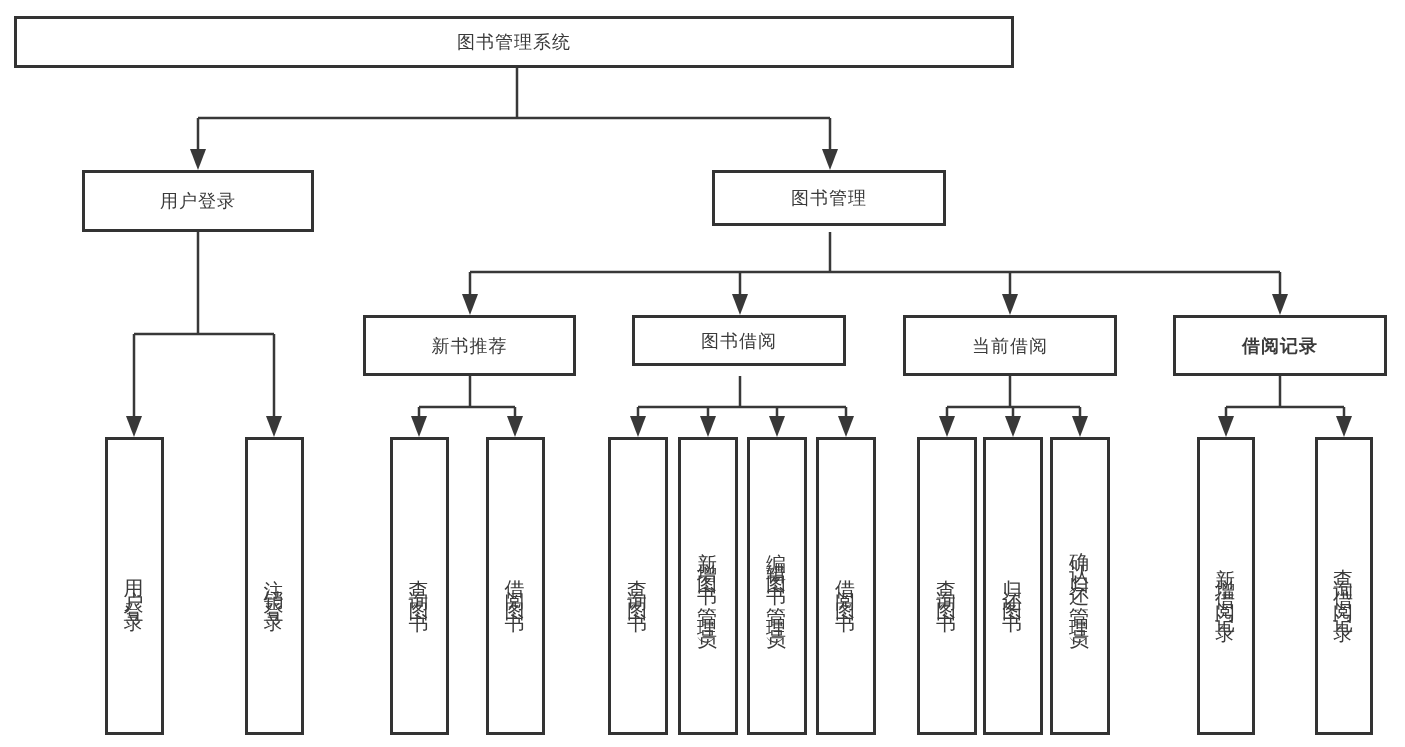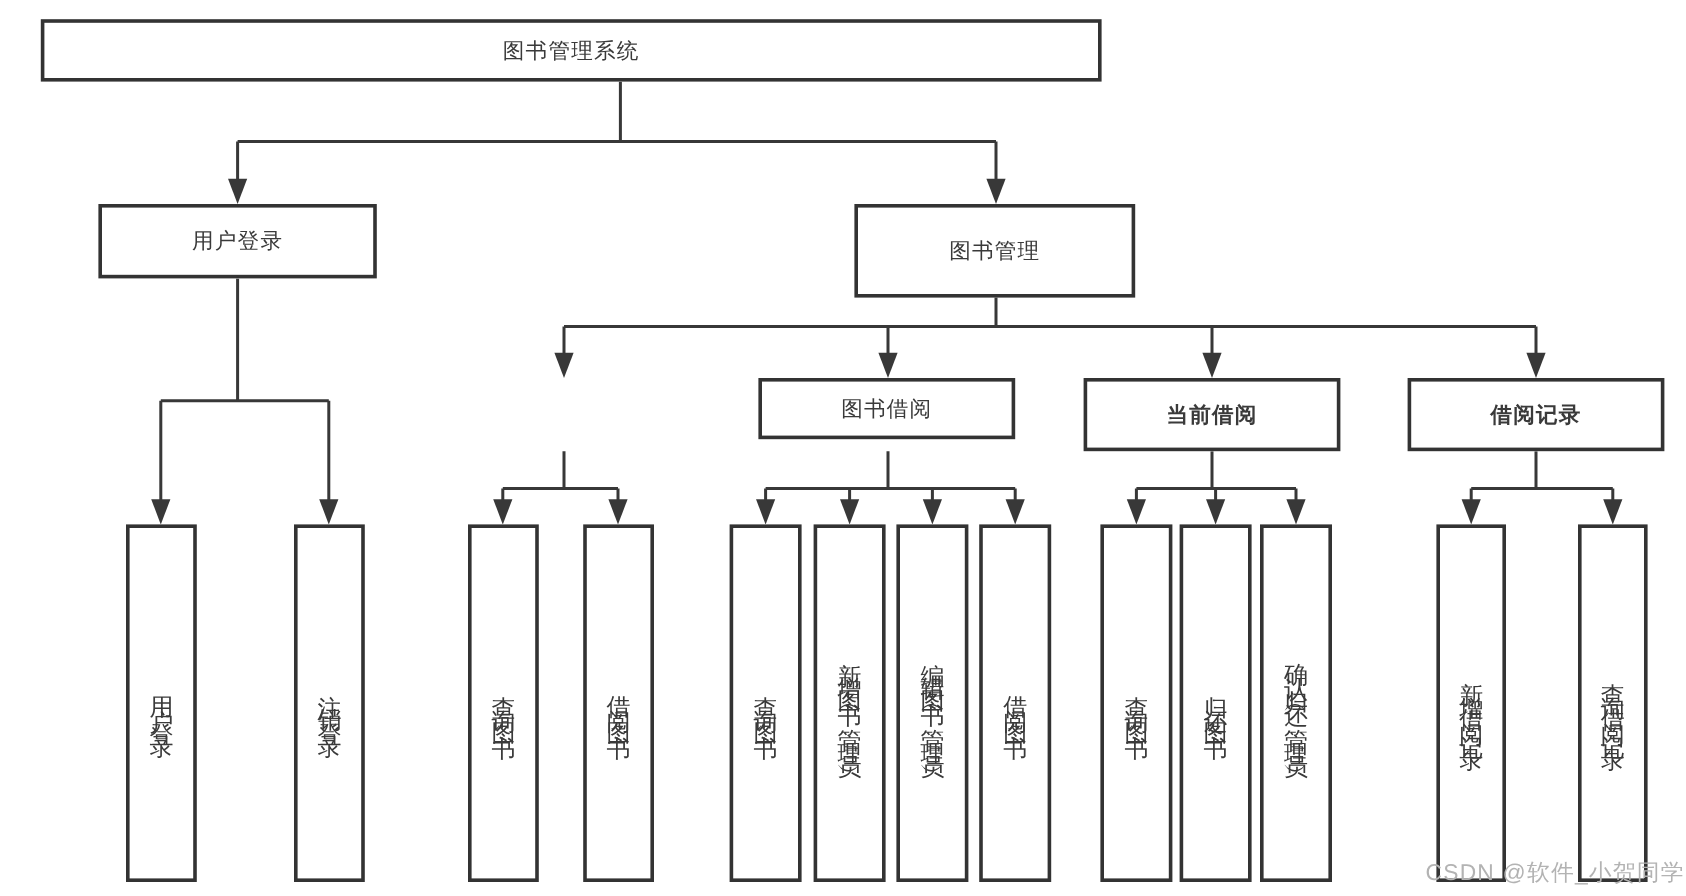--- a/index.html
+++ b/index.html
@@ -45,35 +45,38 @@
       <polygon points="777,437 769,416 785,416"></polygon>
       <polygon points="846,437 838,416 854,416"></polygon>
       <polygon points="947,437 939,416 955,416"></polygon>
       <polygon points="1013,437 1005,416 1021,416"></polygon>
       <polygon points="1080,437 1072,416 1088,416"></polygon>
       <polygon points="1226,437 1218,416 1234,416"></polygon>
       <polygon points="1344,437 1336,416 1352,416"></polygon>
     </g>
   </svg>
 
-  <div class="node" style="left:14px;top:16px;width:884px;height:52px;margin-left:20px;">
+  <div class="node" style="left:14px;top:16px;width:1000px;height:52px;">
     <span class="h-label">图书管理系统</span>
   </div>
 
   <div class="node" style="left:82px;top:170px;width:232px;height:62px;">
     <span class="h-label">用户登录</span>
   </div>
-  <div class="node" style="left:712px;top:170px;width:234px;height:78px;">
+  <div class="node" style="left:712px;top:170px;width:234px;height:56px;">
     <span class="h-label">图书管理</span>
   </div>
 
+  <div class="node" style="left:363px;top:315px;width:213px;height:61px;">
+    <span class="h-label">新书推荐</span>
+  </div>
   <div class="node" style="left:632px;top:315px;width:214px;height:51px;">
     <span class="h-label">图书借阅</span>
   </div>
-  <div class="node" style="left:903px;top:315px;width:214px;height:61px;font-weight:bold;">
+  <div class="node" style="left:903px;top:315px;width:214px;height:61px;">
     <span class="h-label">当前借阅</span>
   </div>
   <div class="node" style="left:1173px;top:315px;width:214px;height:61px;font-weight:bold;">
     <span class="h-label">借阅记录</span>
   </div>
 
   <div class="node leaf" style="left:105px;top:437px;width:59px;height:298px;">
     <span class="vtext">用户登录</span>
   </div>
   <div class="node leaf" style="left:245px;top:437px;width:59px;height:298px;">
@@ -110,15 +113,14 @@
     <span class="vtext">确认归还（管理员）</span>
   </div>
 
   <div class="node leaf" style="left:1197px;top:437px;width:58px;height:298px;">
     <span class="vtext">新增借阅记录</span>
   </div>
   <div class="node leaf" style="left:1315px;top:437px;width:58px;height:298px;">
     <span class="vtext">查询借阅记录</span>
   </div>
 
-  <div id="watermark">CSDN @软件_小贺同学</div>
 
 </div>
 
 </body></html>

